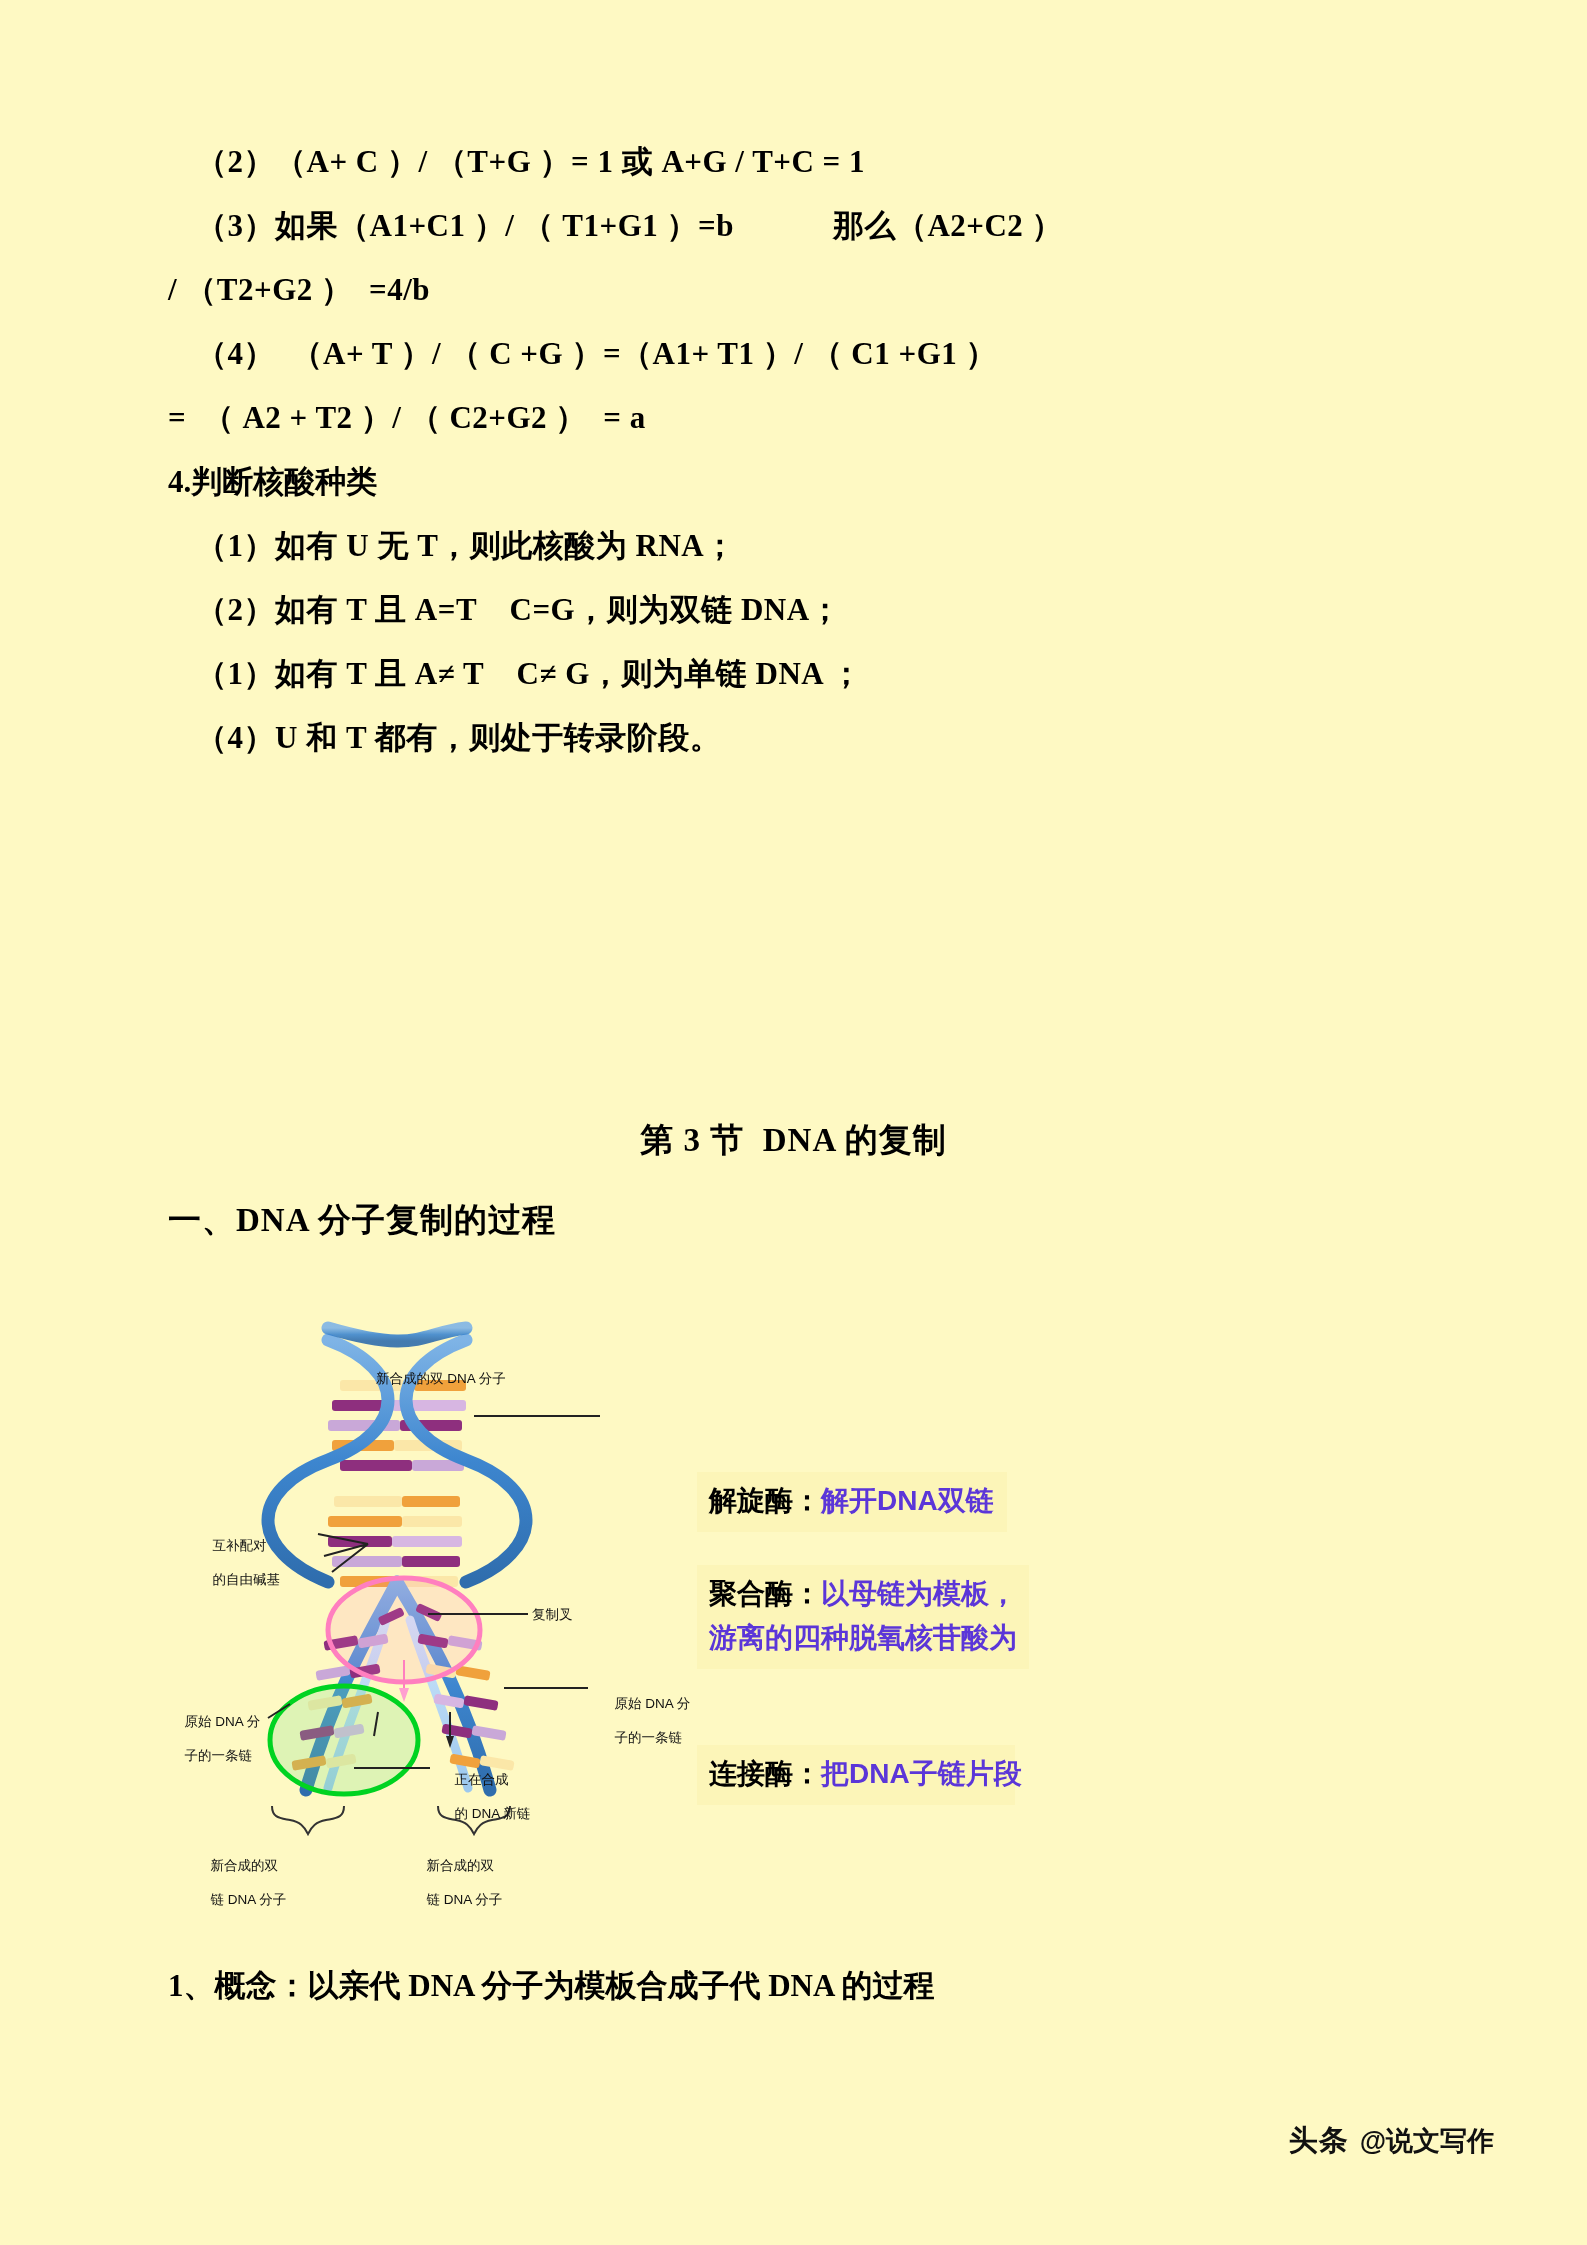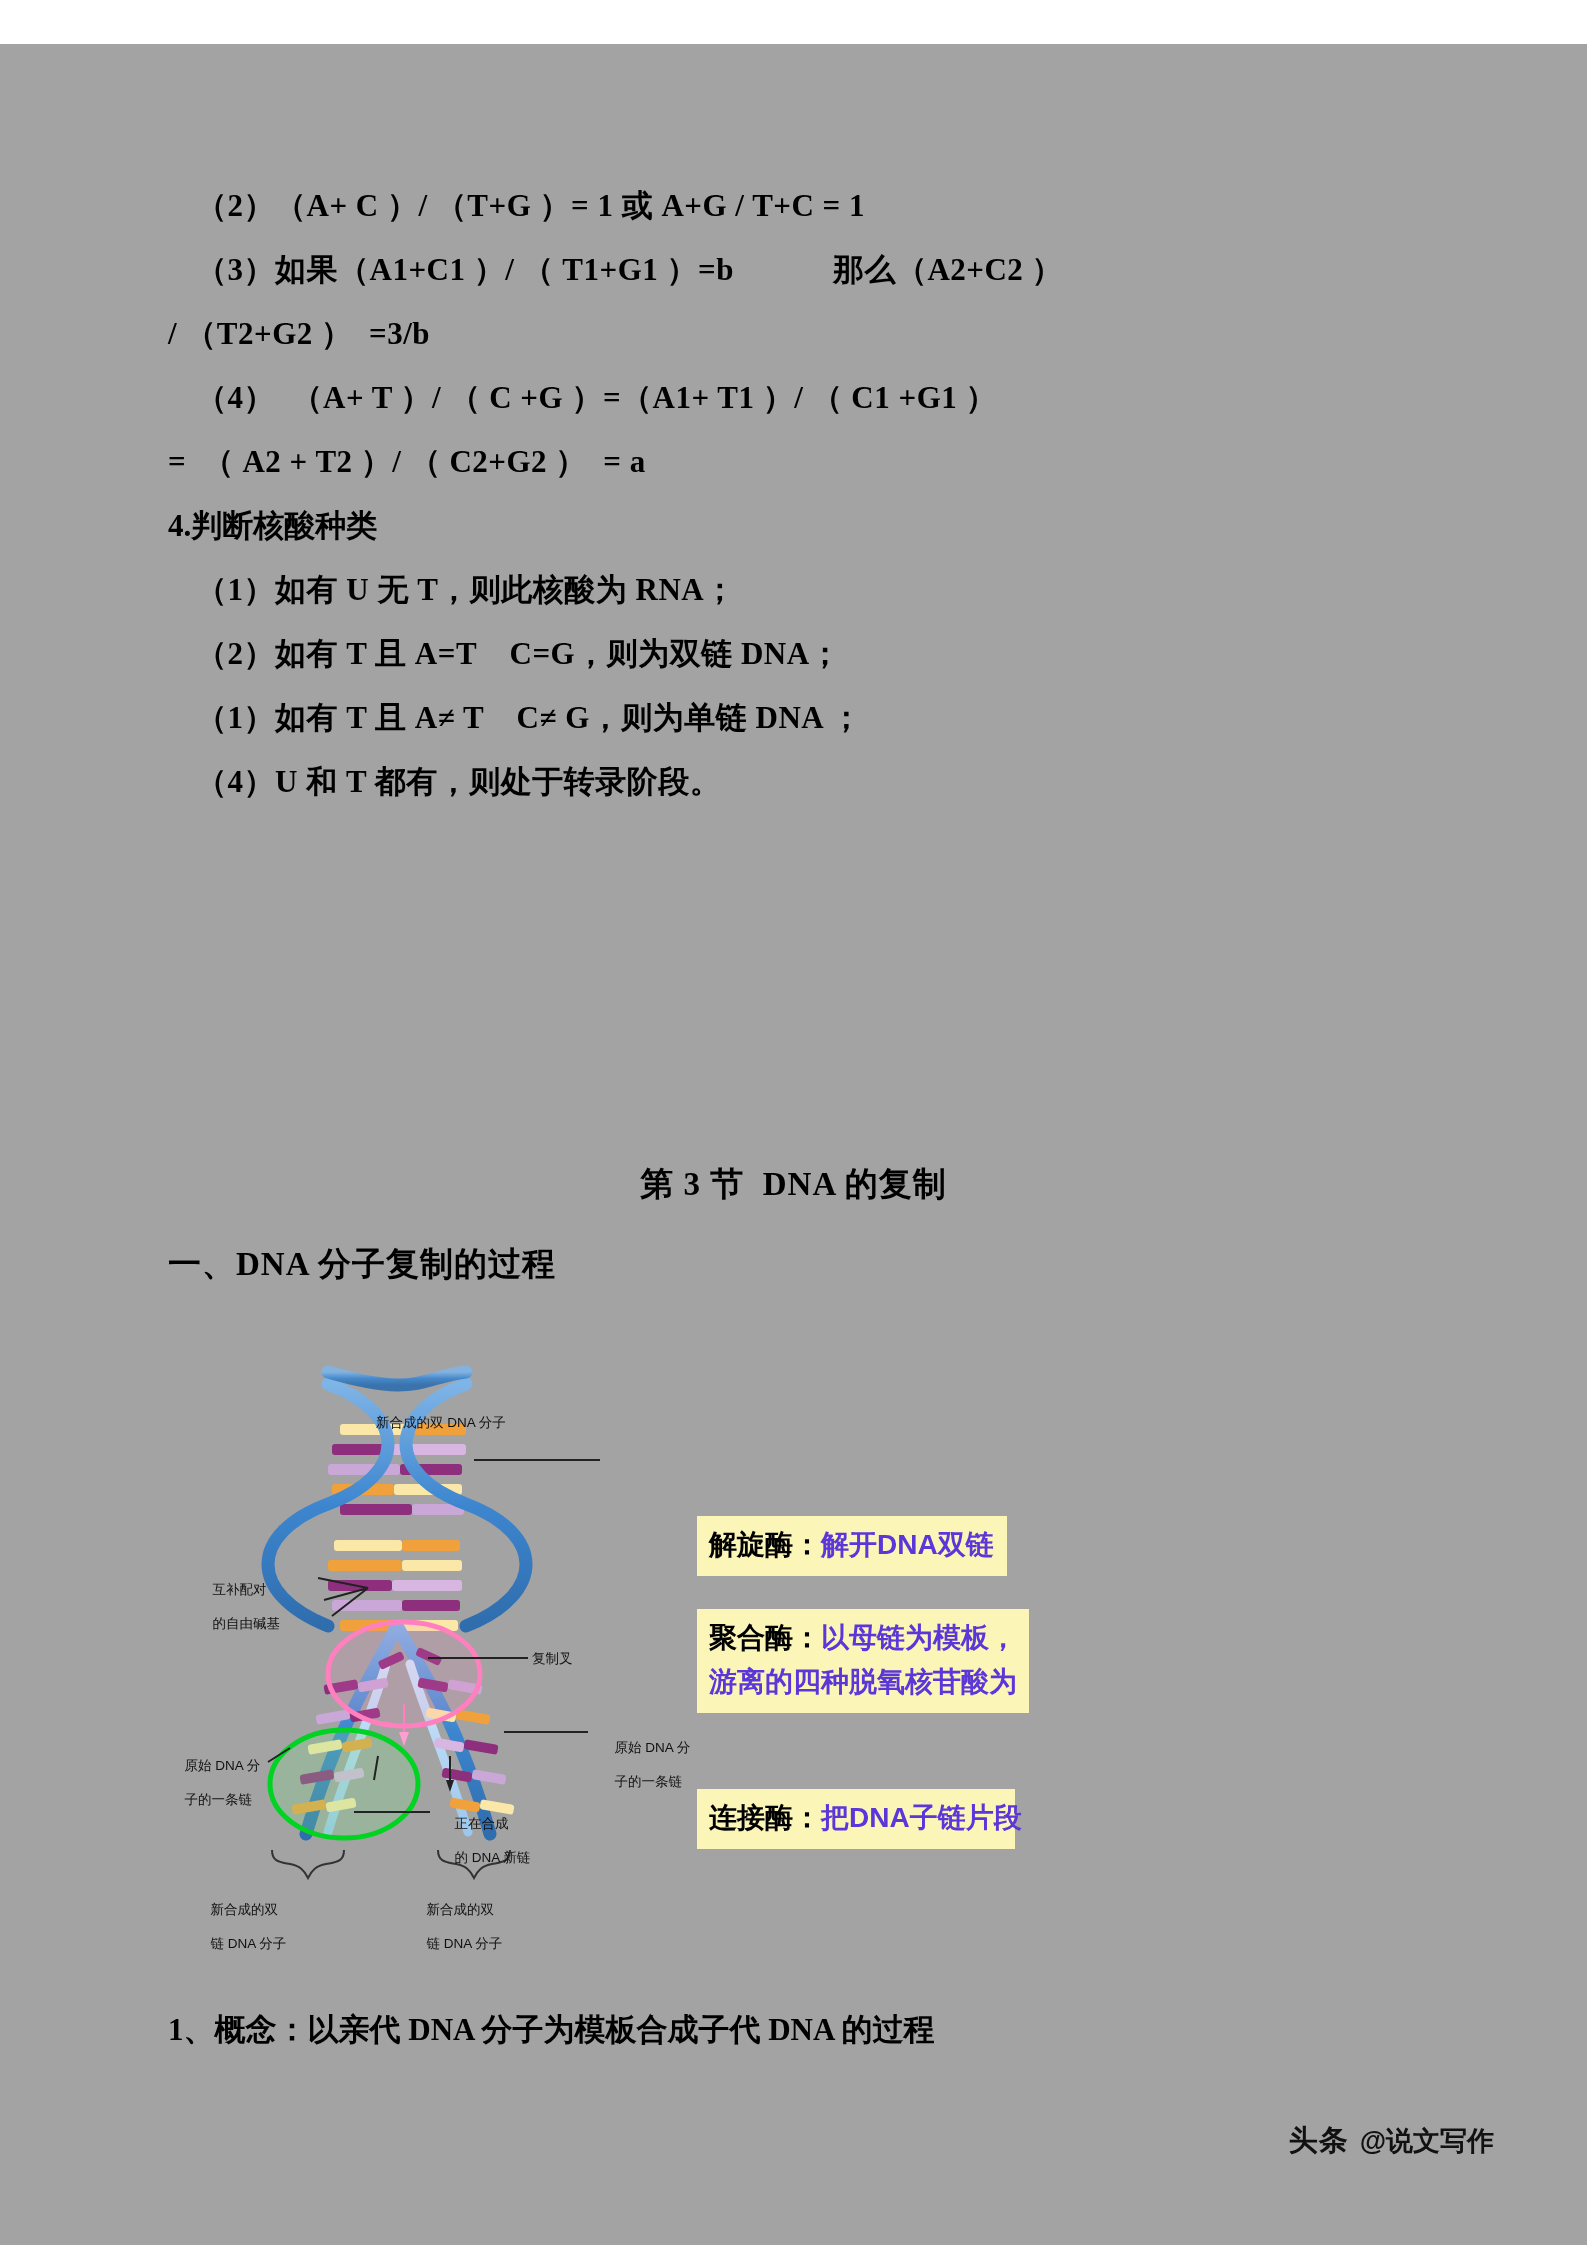--- a/index.html
+++ b/index.html
@@ -11,22 +11,21 @@
     width: 1587px;
     height: 2245px;
     position: relative;
     font-family: "Liberation Serif", "DejaVu Serif", serif;
     color: #000000;
     overflow: hidden;
   }
   .page {
     position: absolute;
     inset: 0;
-    background: #a3a3a3;
-    margin-top: 44px;
+    background: #fef9c3;
   }
 
   
   .body-text {
     position: absolute;
     left: 168px;
     top: 130px;
     width: 1260px;
   }
   .line {
@@ -150,21 +149,21 @@
   }
 </style>
 </head>
 <body>
 
 <div class="page">
 
   <div class="body-text">
     <div class="line indent">（2）（A+ C ）/ （T+G ）= 1 或 A+G / T+C = 1</div>
     <div class="line indent">（3）如果（A1+C1 ）/ （ T1+G1 ）=b            那么（A2+C2 ）</div>
-    <div class="line">/ （T2+G2 ）  =3/b</div>
+    <div class="line">/ （T2+G2 ）  =4/b</div>
     <div class="line indent">（4）  （A+ T ）/ （ C +G ）=（A1+ T1 ）/ （ C1 +G1 ）</div>
     <div class="line">=  （ A2 + T2 ）/ （ C2+G2 ）  = a</div>
     <div class="sec-num">4.判断核酸种类</div>
     <div class="line indent">（1）如有 U 无 T，则此核酸为 RNA；</div>
     <div class="line indent">（2）如有 T 且 A=T    C=G，则为双链 DNA；</div>
     <div class="line indent">（1）如有 T 且 A≠ T    C≠ G，则为单链 DNA ；</div>
     <div class="line indent">（4）U 和 T 都有，则处于转录阶段。</div>
   </div>
 
   <div class="chapter-title">第 3 节  DNA 的复制</div>

